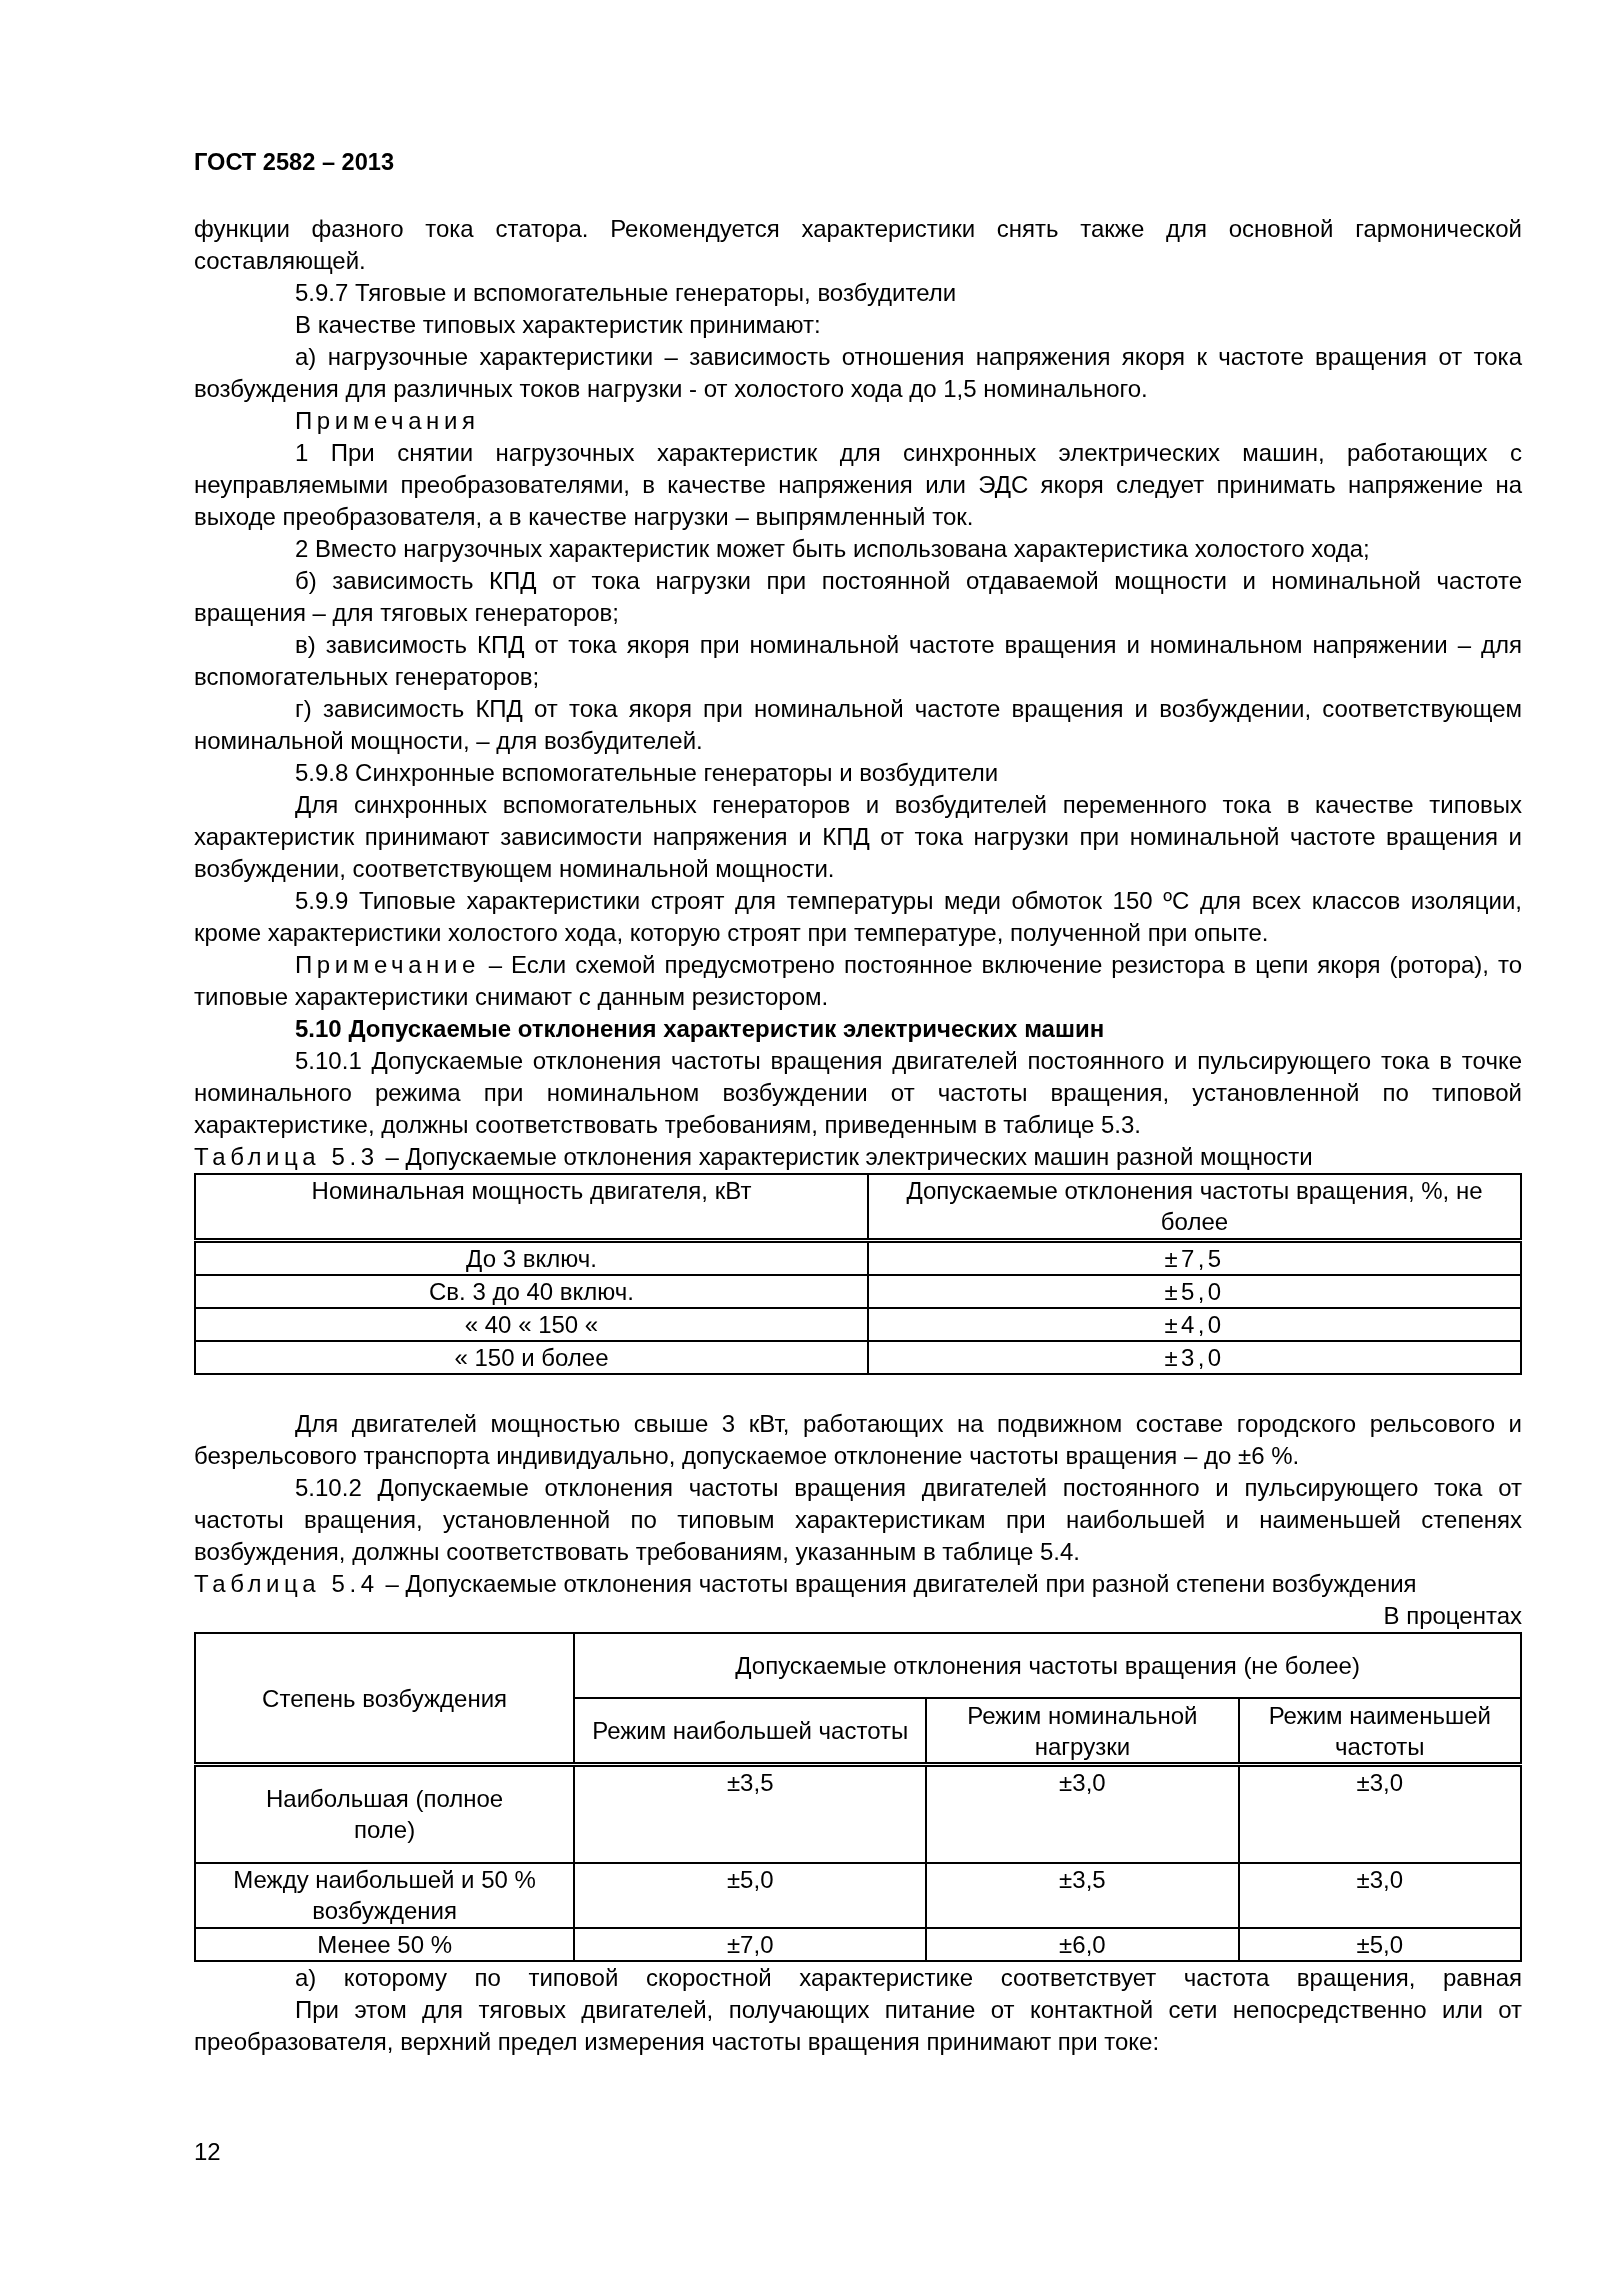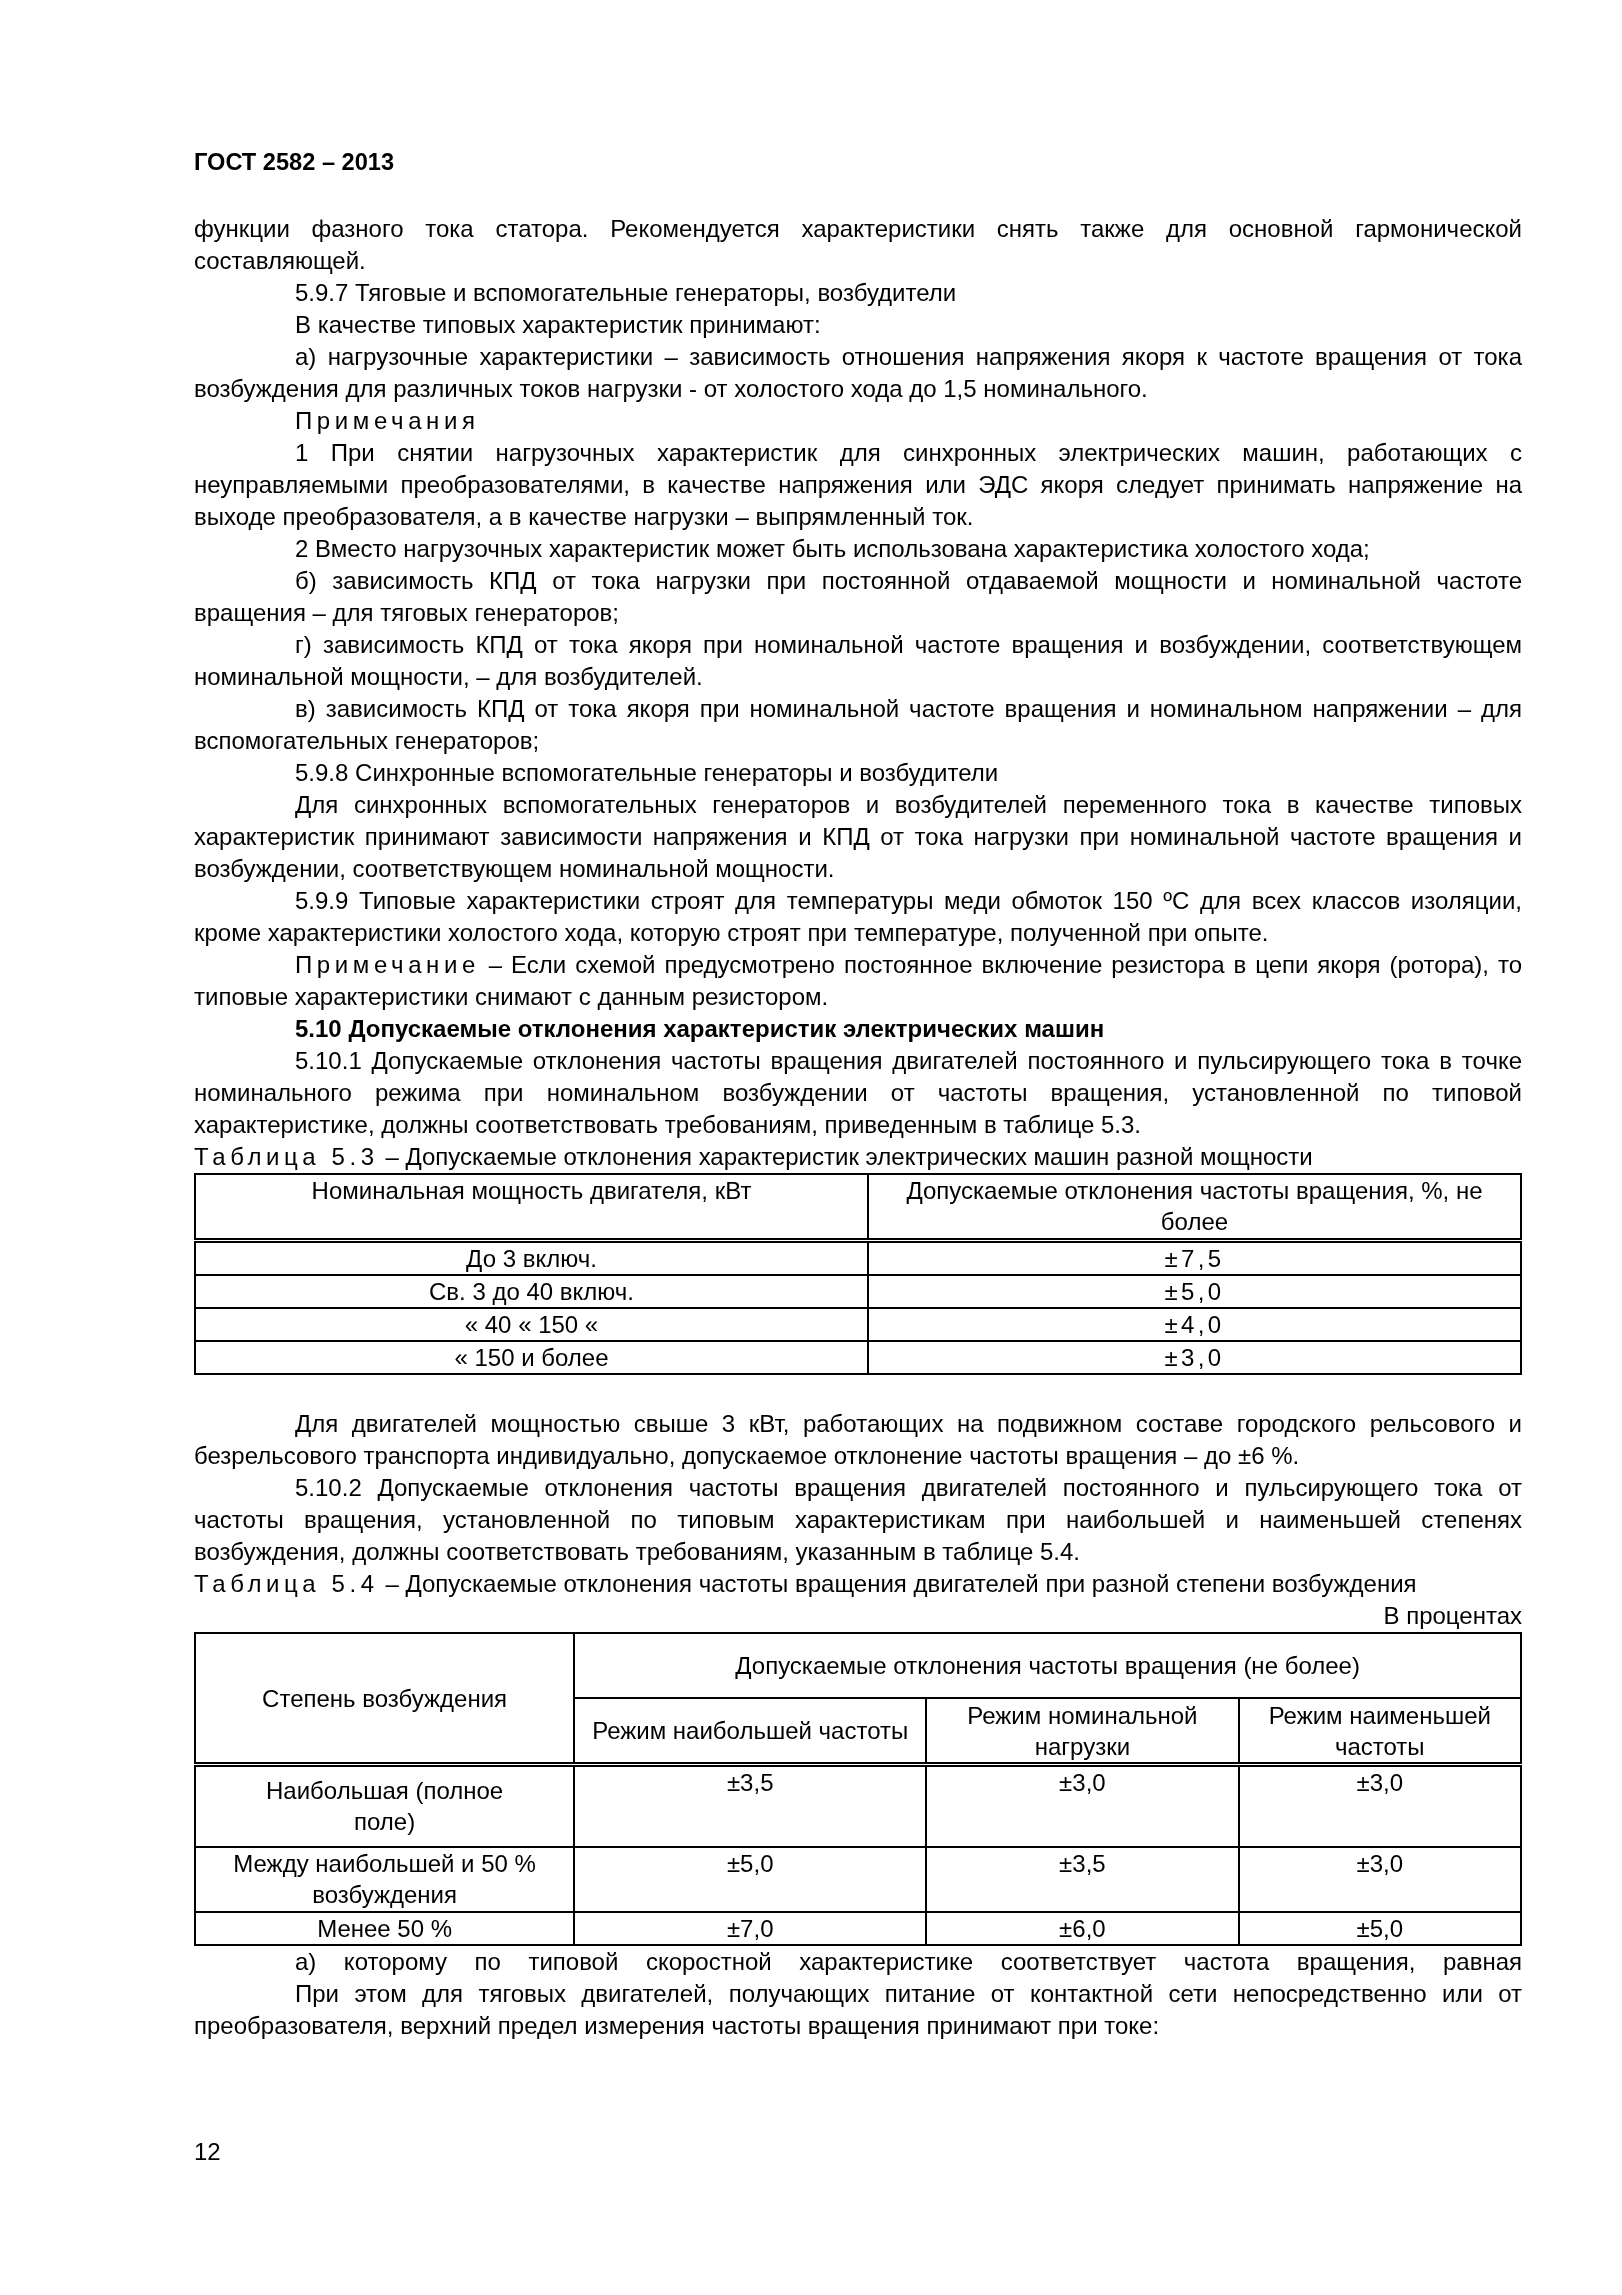--- a/index.html
+++ b/index.html
@@ -49,22 +49,22 @@
     <p class="p">функции фазного тока статора. Рекомендуется характеристики снять также для основной гармонической составляющей.</p>
     <p class="p ind last-left">5.9.7 Тяговые и вспомогательные генераторы, возбудители</p>
     <p class="p ind last-left">В качестве типовых характеристик принимают:</p>
     <p class="p ind">а) нагрузочные характеристики – зависимость отношения напряжения якоря к частоте вращения от тока возбуждения для различных токов нагрузки - от холостого хода до 1,5 номинального.</p>
 
     <p class="p ind last-left"><span class="spaced">Примечания</span></p>
     <p class="p ind">1  При снятии нагрузочных характеристик для синхронных электрических машин, работающих с неуправляемыми преобразователями, в качестве напряжения или ЭДС якоря следует принимать напряжение на выходе преобразователя, а в качестве нагрузки – выпрямленный ток.</p>
     <p class="p ind">2  Вместо нагрузочных характеристик может быть использована характеристика холостого хода;</p>
 
     <p class="p ind">б) зависимость КПД от тока нагрузки при постоянной отдаваемой мощности и номинальной частоте вращения – для тяговых генераторов;</p>
+    <p class="p ind">в) зависимость КПД от тока якоря при номинальной частоте вращения и номинальном напряжении – для вспомогательных генераторов;</p>
     <p class="p ind">г) зависимость КПД от тока якоря при номинальной частоте вращения и возбуждении, соответствующем номинальной мощности, – для возбудителей.</p>
-    <p class="p ind">в) зависимость КПД от тока якоря при номинальной частоте вращения и номинальном напряжении – для вспомогательных генераторов;</p>
     <p class="p ind last-left">5.9.8 Синхронные вспомогательные генераторы и возбудители</p>
     <p class="p ind">Для синхронных вспомогательных генераторов и возбудителей переменного тока в качестве типовых характеристик принимают зависимости напряжения и КПД от тока нагрузки при номинальной частоте вращения и возбуждении, соответствующем номинальной мощности.</p>
     <p class="p ind">5.9.9 Типовые характеристики строят для температуры меди обмоток 150 ºС для всех классов изоляции, кроме характеристики холостого хода, которую строят при температуре, полученной при опыте.</p>
 
     <p class="p ind"><span class="spaced">Примечание</span><span> –  Если схемой предусмотрено постоянное включение резистора в цепи якоря (ротора), то типовые характеристики снимают с данным резистором.</span></p>
 
     <p class="p ind bold last-left">5.10 Допускаемые отклонения характеристик электрических машин</p>
     <p class="p ind">5.10.1 Допускаемые отклонения частоты вращения двигателей постоянного и пульсирующего тока в точке номинального режима при номинальном возбуждении от частоты вращения, установленной по типовой характеристике, должны соответствовать требованиям, приведенным в таблице 5.3.</p>
 
     <p class="caption"><span class="spaced">Таблица 5.3</span><span> –  Допускаемые отклонения характеристик электрических машин разной мощности</span></p>
@@ -117,21 +117,21 @@
           <tr>
         <td class="mid" rowspan="2" style="border-bottom:5.9px double #000;">Степень возбуждения</td>
         <td class="mid" colspan="3" style="height:63px;">Допускаемые отклонения частоты вращения (не более)</td>
       </tr>
       <tr class="hdr-row2">
         <td class="mid" style="height:63px;">Режим наибольшей частоты</td>
         <td class="mid">Режим номинальной нагрузки</td>
         <td class="mid">Режим наименьшей частоты</td>
       </tr>
       <tr>
-        <td style="height:63px; padding:8px 39px;">Наибольшая (полное поле)</td>
+        <td style="height:63px; padding:16px 39px;">Наибольшая (полное поле)</td>
         <td>±3,5</td>
         <td>±3,0</td>
         <td>±3,0</td>
       </tr>
       <tr>
         <td style="height:63px; padding:0 19.6px;text-align:center;">Между наибольшей и 50 %  возбуждения</td>
         <td>±5,0</td>
         <td>±3,5</td>
         <td>±3,0</td>
       </tr>

